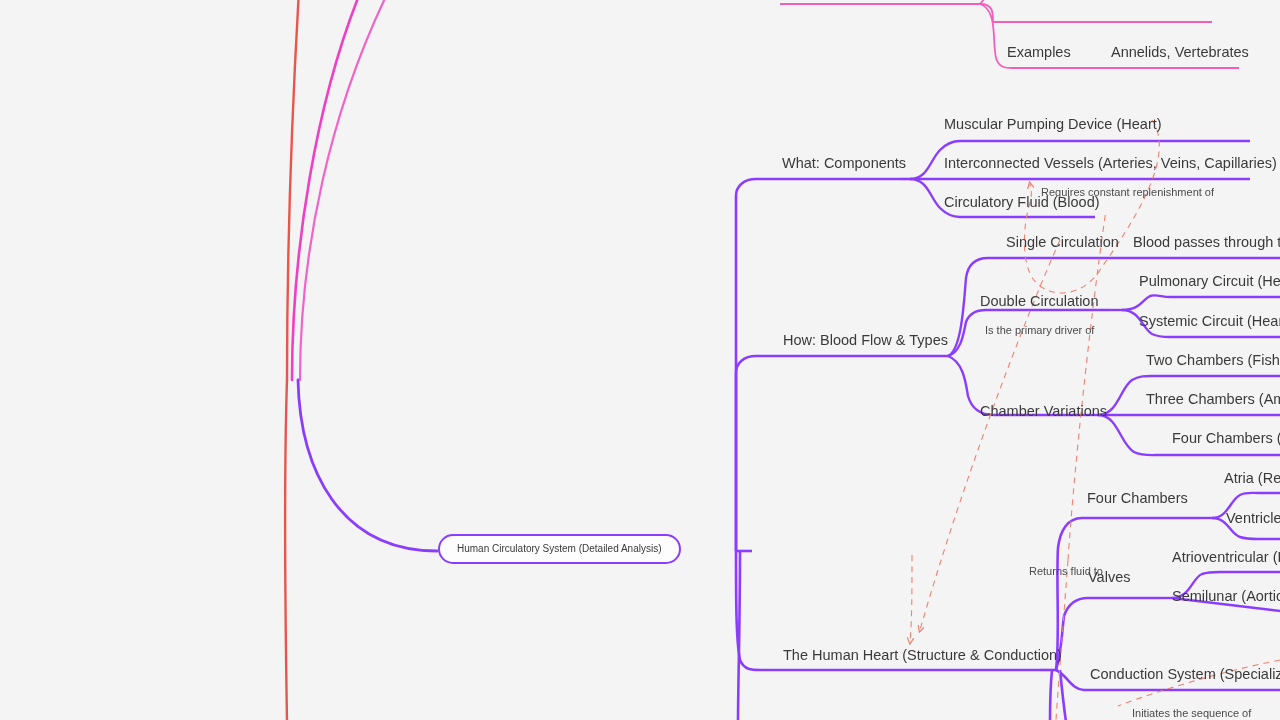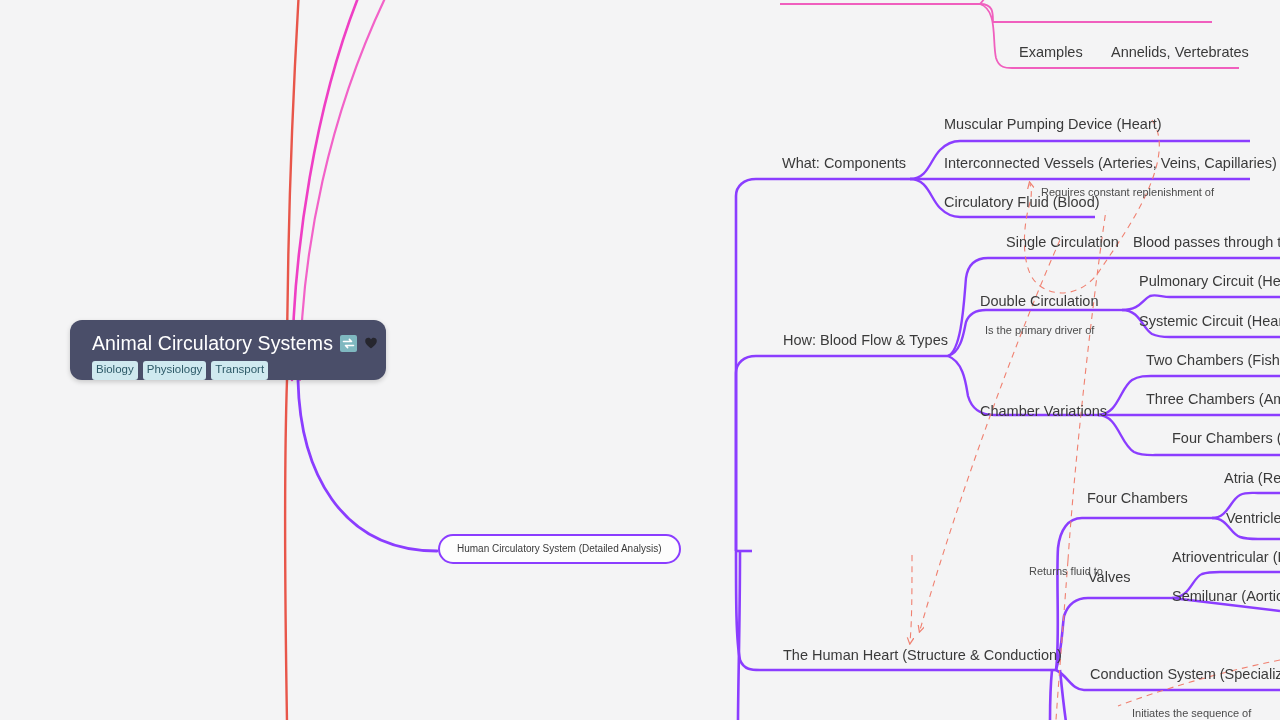--- a/index.html
+++ b/index.html
@@ -207,45 +207,23 @@
 
     <path d="M1068,560 C1074,470 1090,320 1106,210" fill="none" stroke="#f08070" stroke-width="1.1" stroke-dasharray="6 5"></path>
 
     <path d="M1280,660 C1220,672 1160,690 1118,706" fill="none" stroke="#f08070" stroke-width="1.1" stroke-dasharray="6 5"></path>
 
     <path d="M1068,560 C1062,640 1058,690 1056,720" fill="none" stroke="#f08070" stroke-width="1.1" stroke-dasharray="6 5"></path>
 
     <path d="M912,555 C912,590 912,620 910,642" fill="none" stroke="#f08070" stroke-width="1.1" stroke-dasharray="6 5" marker-end="url(#arrowRel)"></path>
   </svg>
 
-  <div id="root-node">
-    <div id="root-title-row">
-      <span id="root-title">Animal Circulatory Systems</span>
-      <span class="root-icon-sync">
-        <svg width="17" height="17" viewBox="0 0 17 17" xmlns="http://www.w3.org/2000/svg">
-          <path d="M3.5 6.5 H11.5 L9.4 4.4 M13.5 10.5 H5.5 L7.6 12.6" fill="none" stroke="#ffffff" stroke-width="1.6" stroke-linecap="round" stroke-linejoin="round"></path>
-        </svg>
-      </span>
-      <span class="root-icon-heart">
-        <svg width="14" height="14" viewBox="0 0 14 14" xmlns="http://www.w3.org/2000/svg">
-          <path d="M7 12.2 C7 12.2 1.2 8.6 1.2 4.9 C1.2 3.0 2.7 1.8 4.3 1.8
-                   C5.5 1.8 6.5 2.5 7 3.4 C7.5 2.5 8.5 1.8 9.7 1.8
-                   C11.3 1.8 12.8 3.0 12.8 4.9 C12.8 8.6 7 12.2 7 12.2 Z" fill="#26262e"></path>
-        </svg>
-      </span>
-    </div>
-    <div id="root-tags">
-      <span class="tag">Biology</span>
-      <span class="tag">Physiology</span>
-      <span class="tag">Transport</span>
-    </div>
-  </div>
-
-
-  <div class="leaf" style="left:1007px; top:44px;margin-left:12px;">Examples</div>
+
+
+  <div class="leaf" style="left:1007px; top:44px;">Examples</div>
   <div class="leaf" style="left:1111px; top:44px;">Annelids, Vertebrates</div>
 
   <div class="pill-node" style="left:438px; top:534px;">Human Circulatory System (Detailed Analysis)</div>
 
   <div class="leaf" style="left:782px; top:155px;">What: Components</div>
 
   <div class="leaf" style="left:944px; top:116px;">Muscular Pumping Device (Heart)</div>
   <div class="leaf" style="left:944px; top:155px;">Interconnected Vessels (Arteries, Veins, Capillaries)</div>
   <div class="leaf" style="left:944px; top:194px;">Circulatory Fluid (Blood)</div>
 

